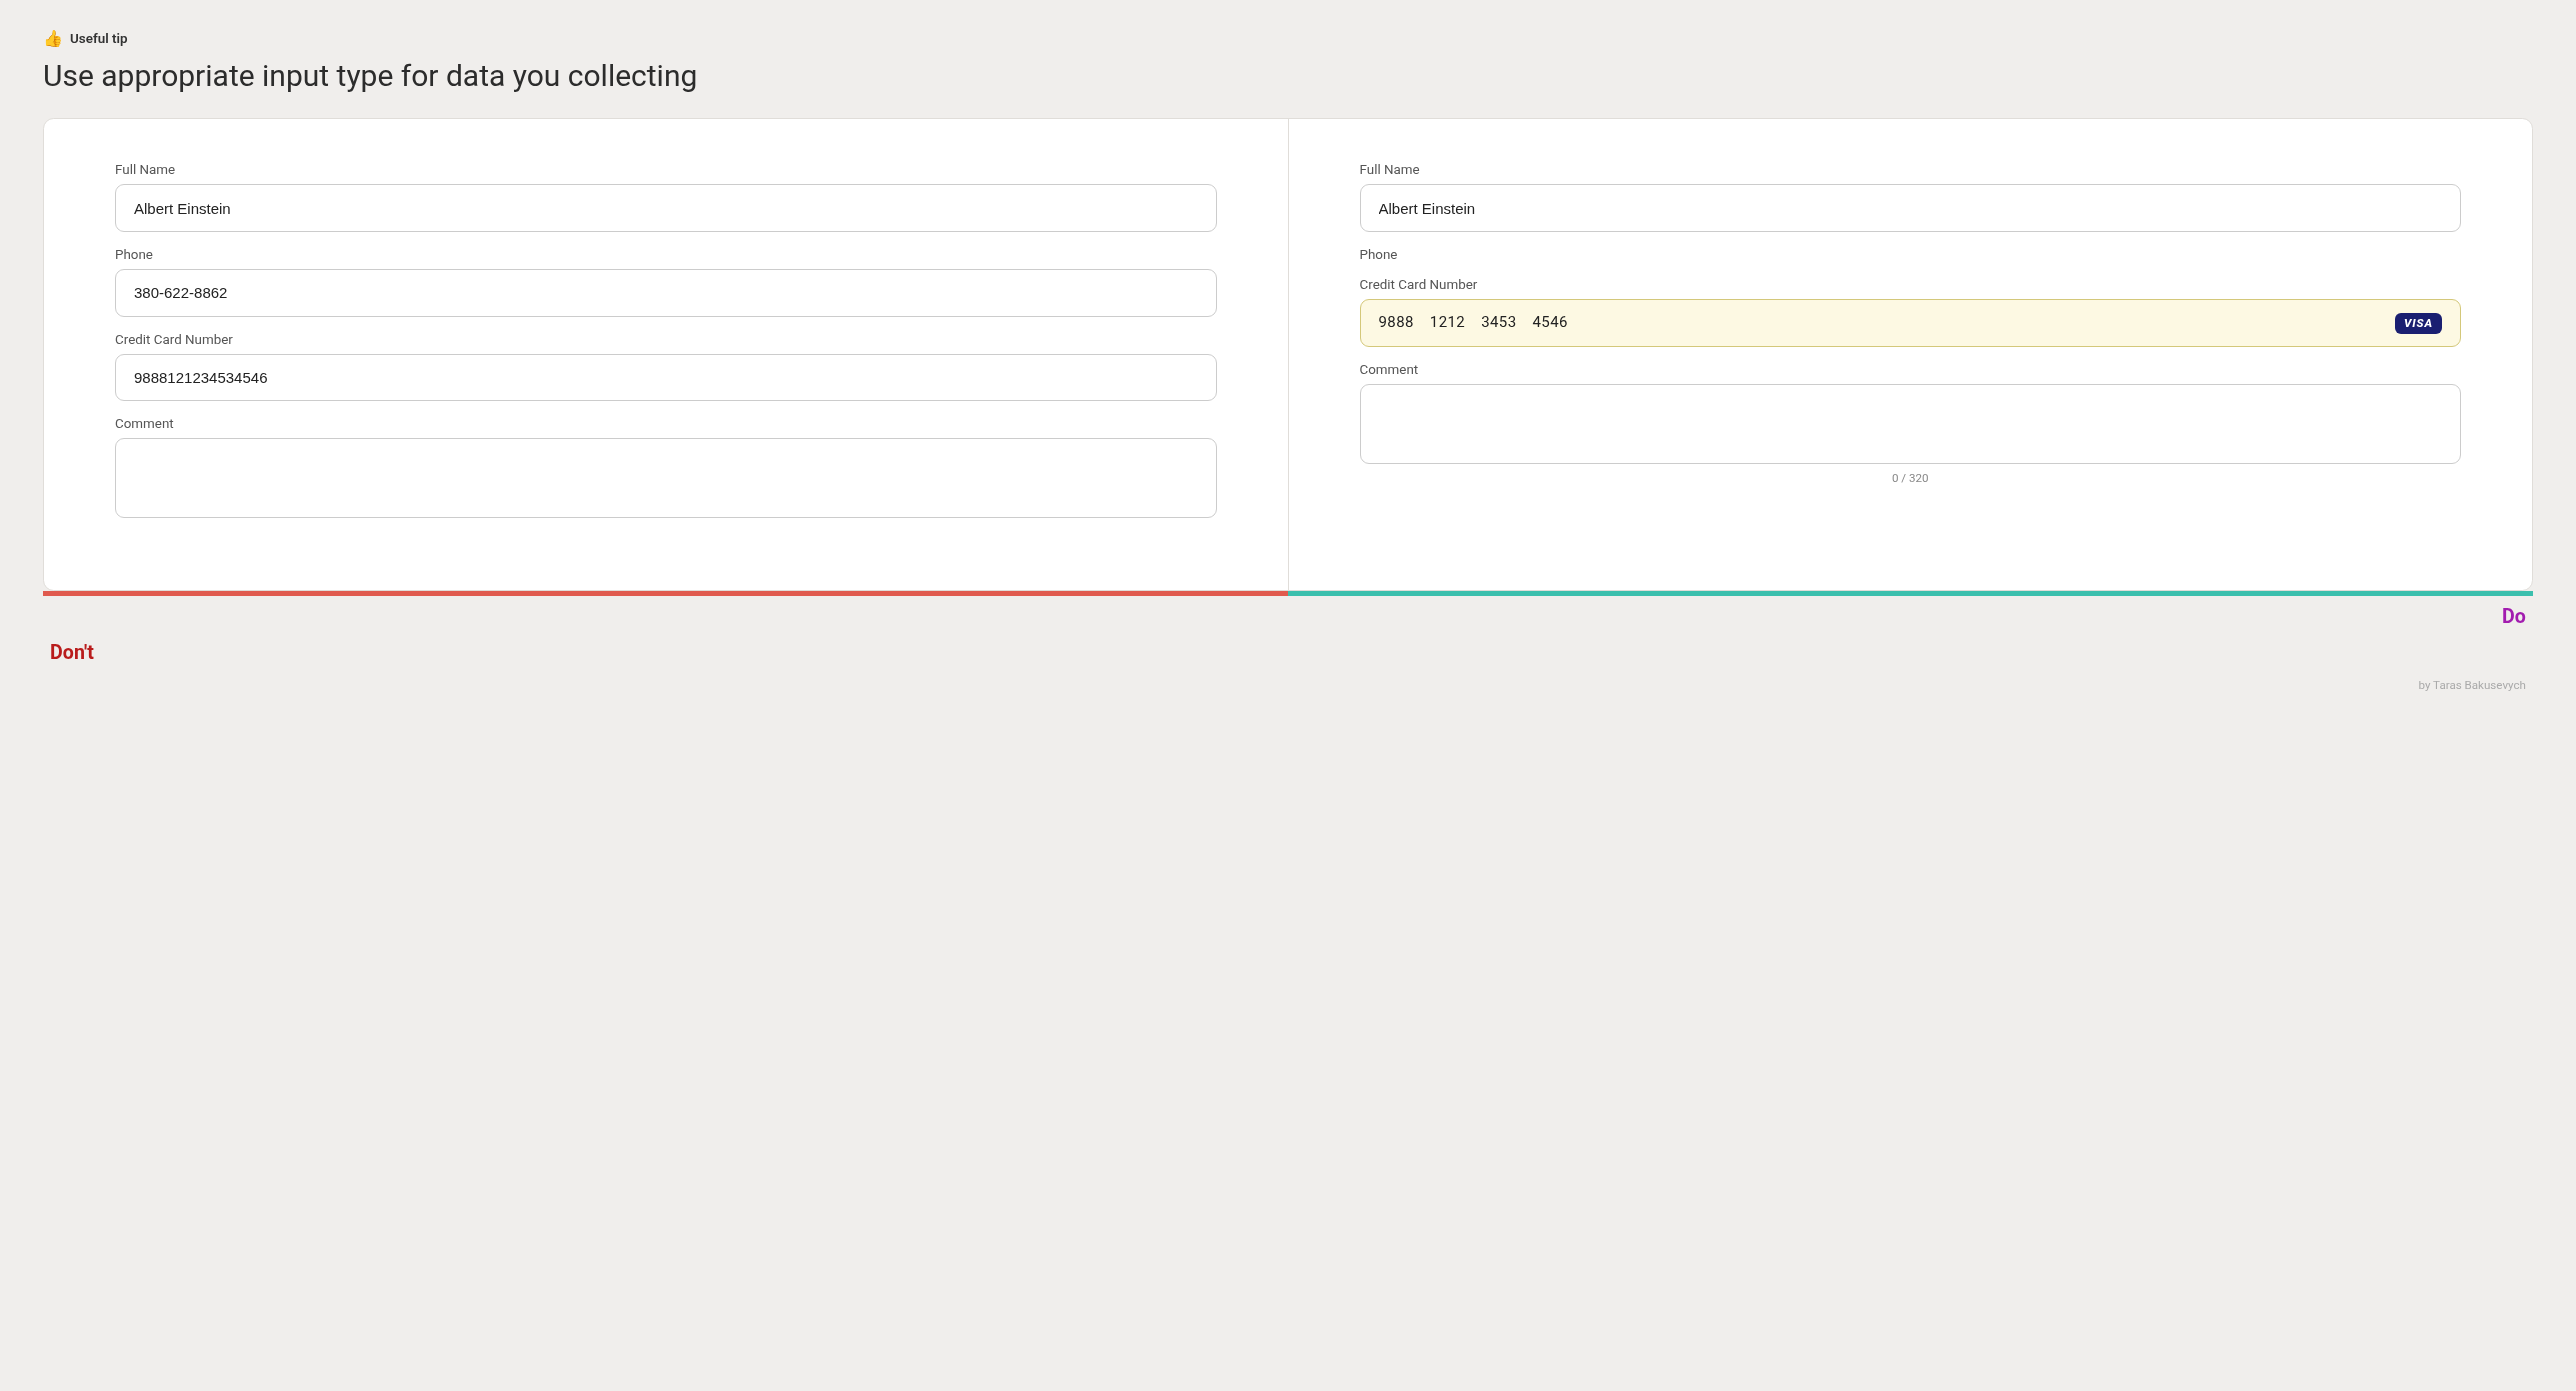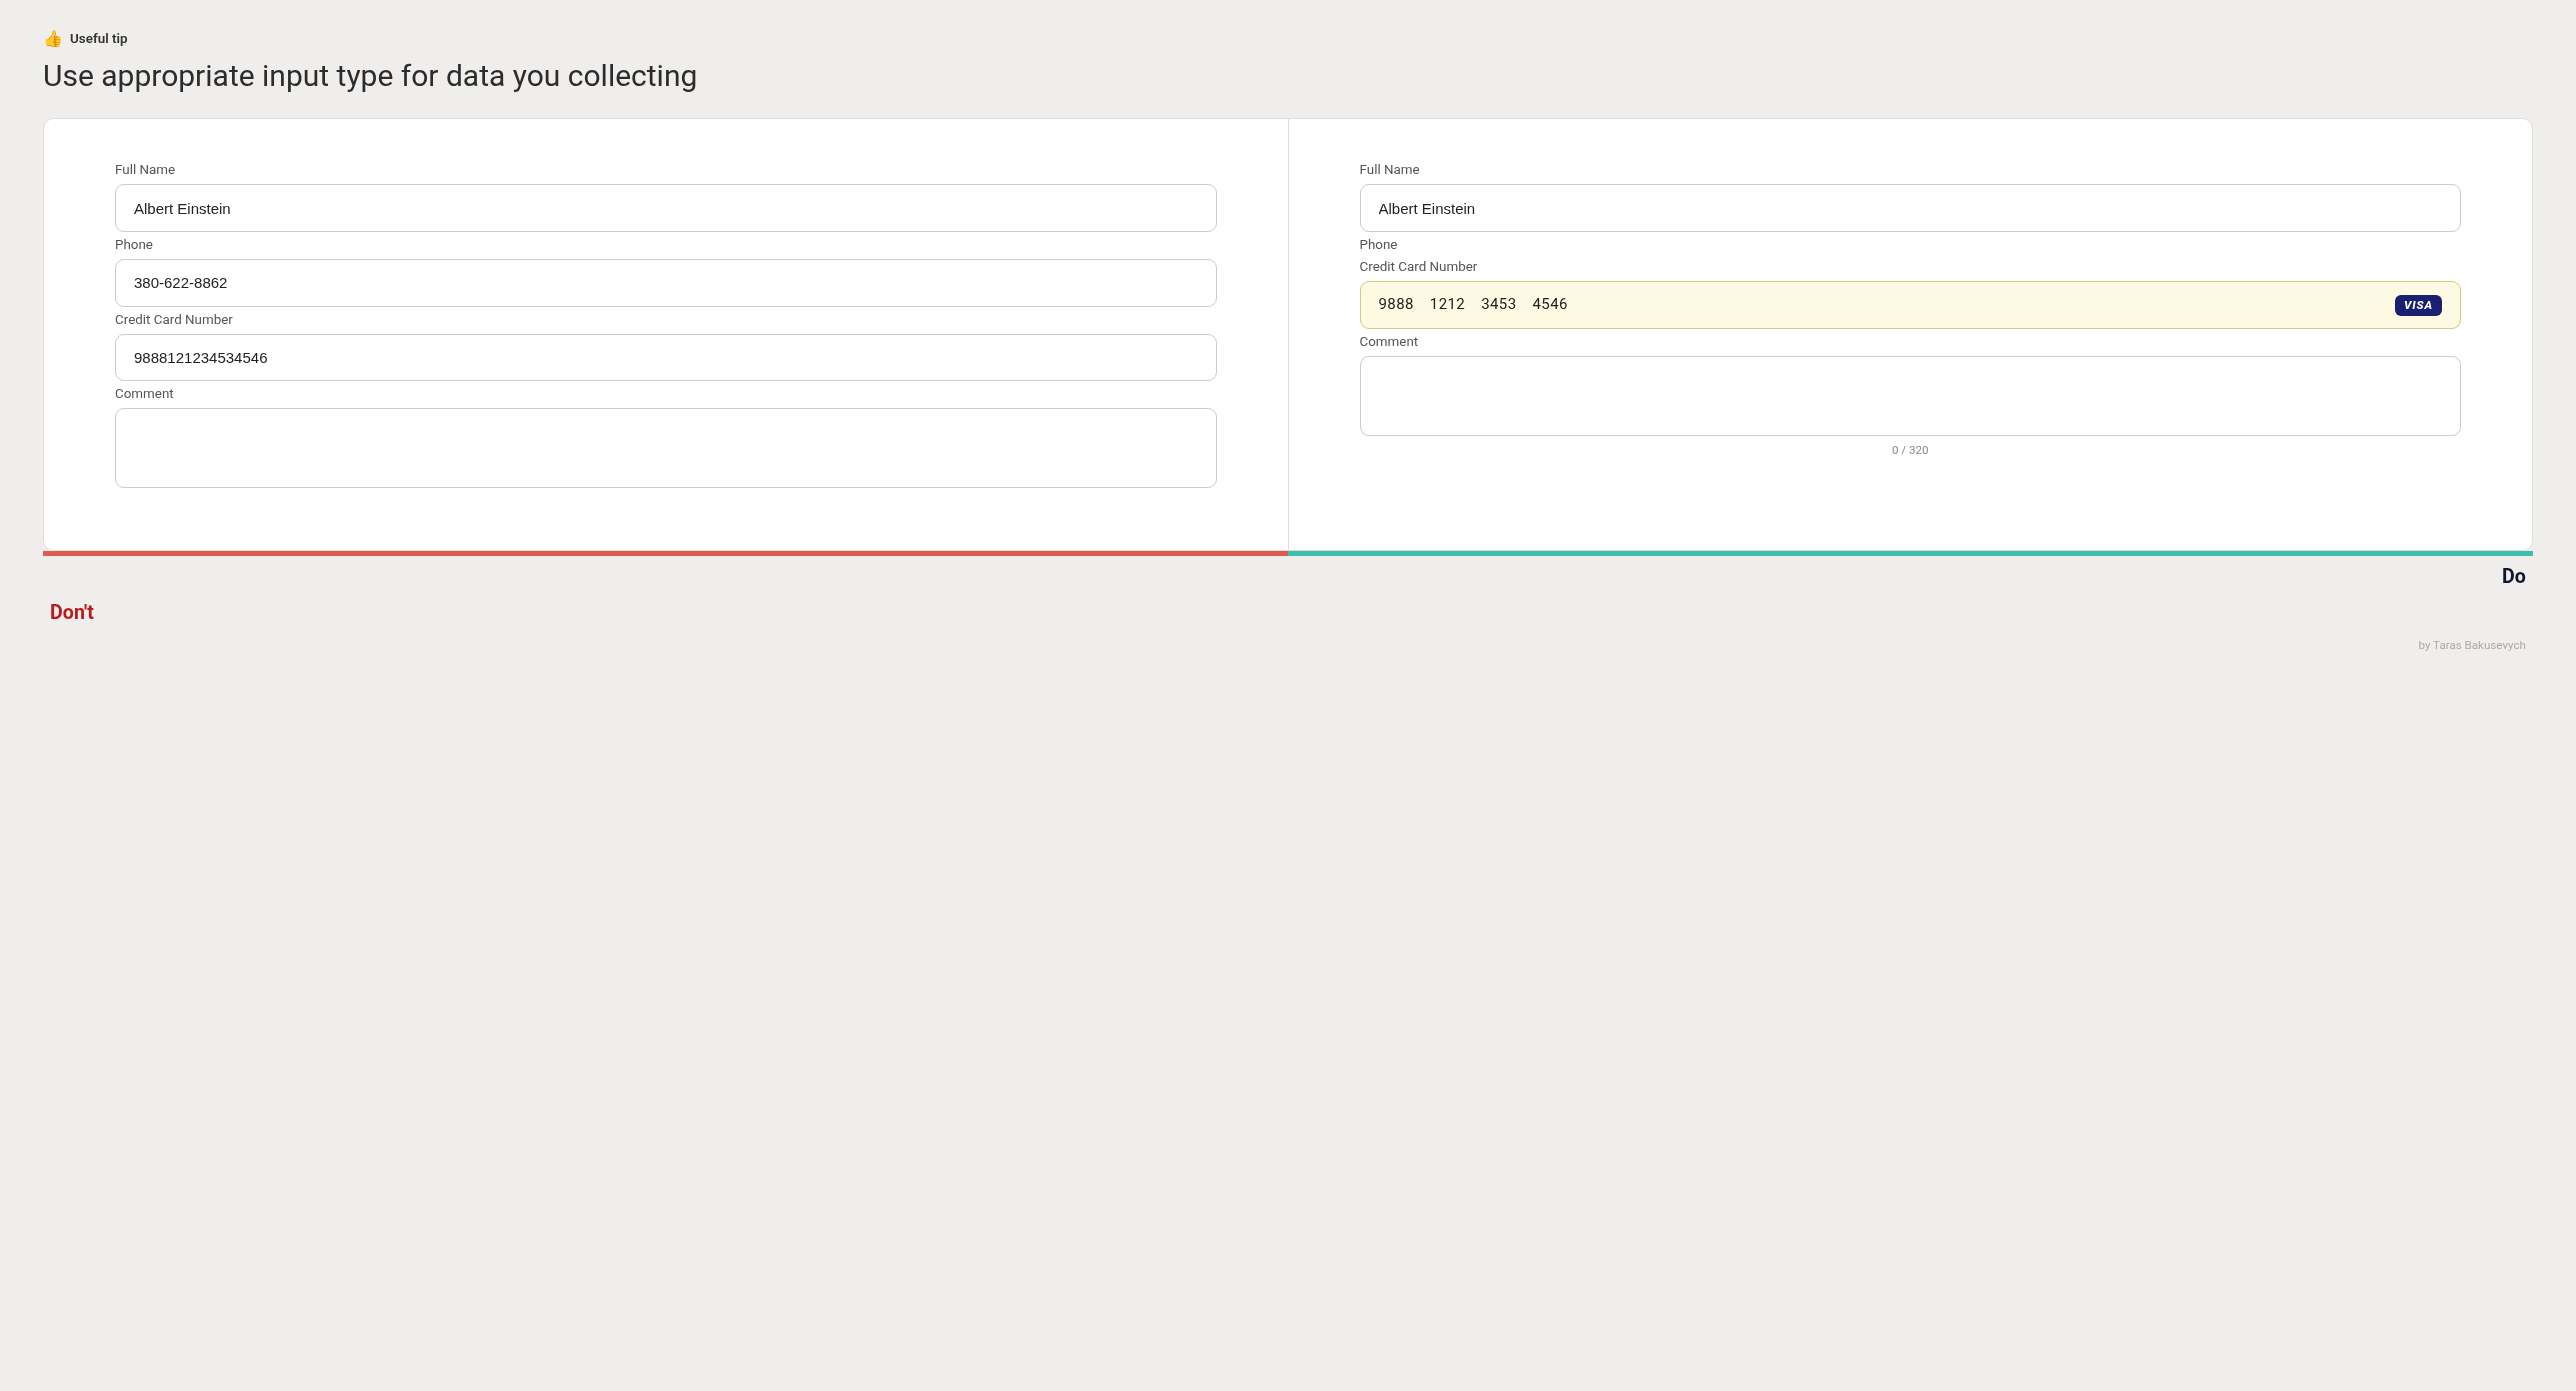--- a/index.html
+++ b/index.html
@@ -58,25 +58,25 @@
     .label-dont {
       font-size: 19.6px;
       font-weight: 700;
       color: #b91c1c;
       margin-top: 36px;
     }
 
     .label-do {
       font-size: 19.6px;
       font-weight: 700;
-      color: #0f172a;
+      color: #a21caf;
     }
 
     .field-group {
-      margin-bottom: 5px;
+      margin-bottom: 15px;
     }
 
     .field-label {
       font-size: 13.4px;
       color: #555;
       margin-bottom: 7.1px;
     }
 
     .input-field {
       width: 100%;

